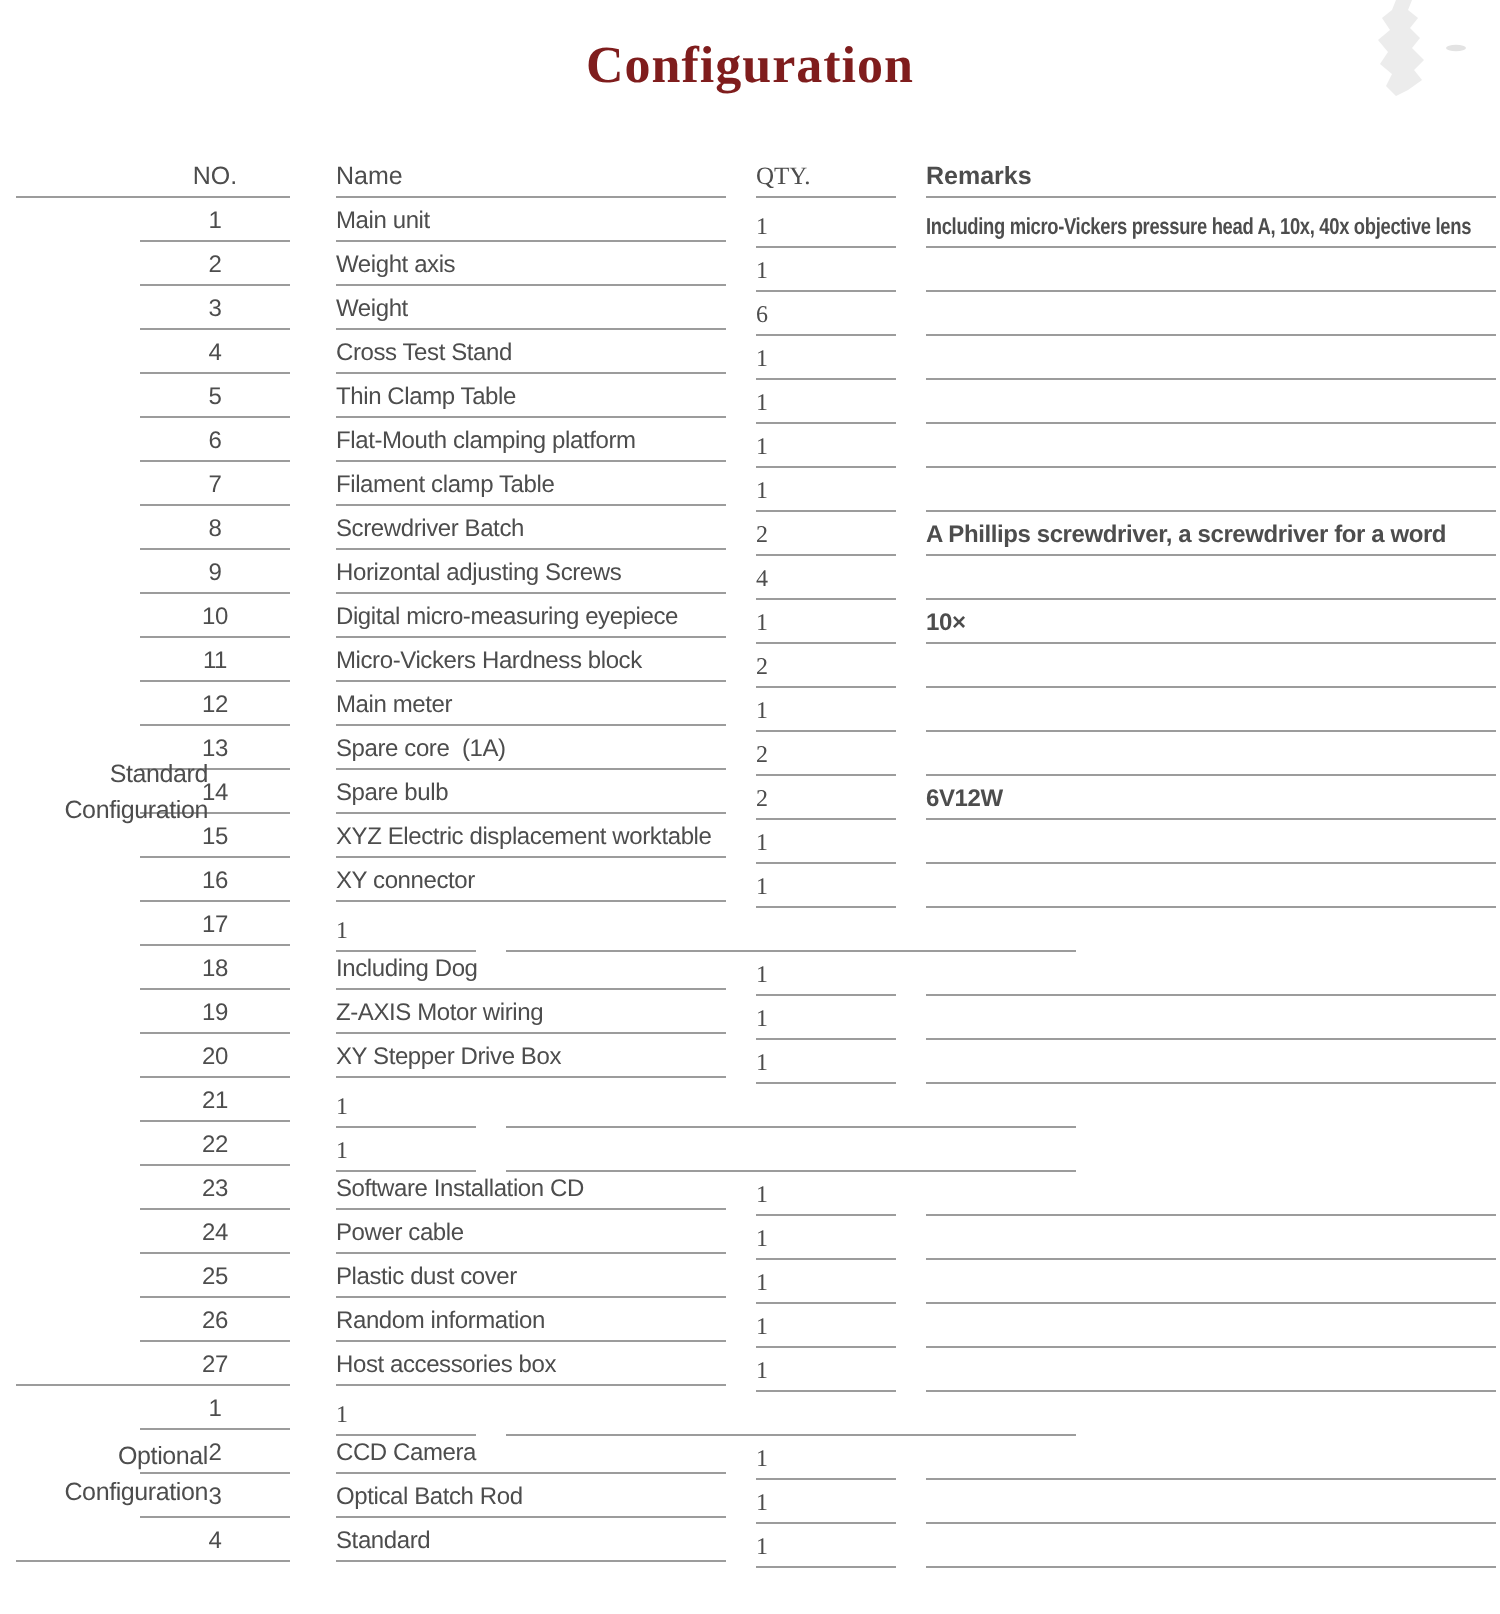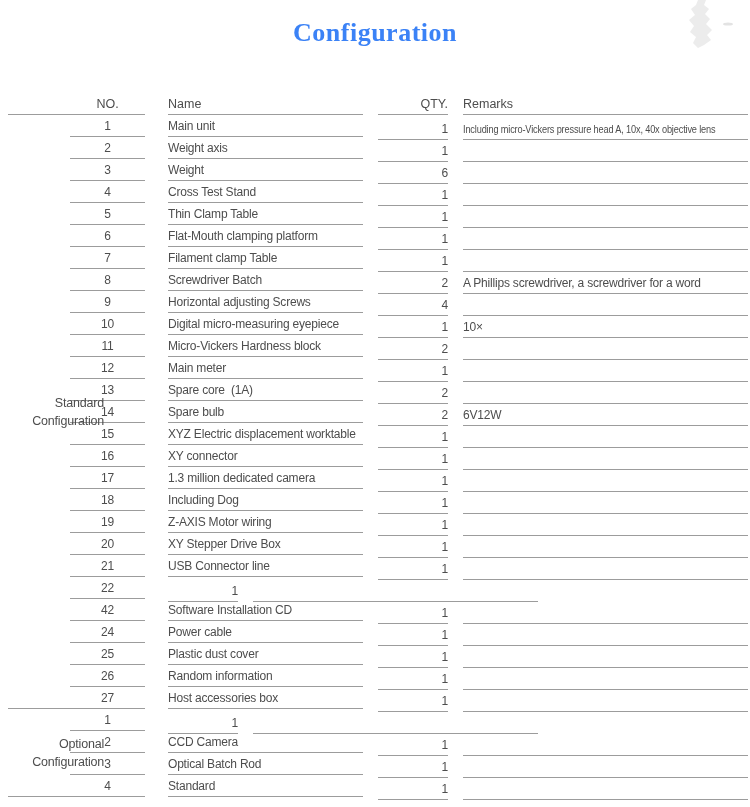--- a/index.html
+++ b/index.html
@@ -4,34 +4,34 @@
 <style>
   html,body{margin:0;padding:0;}
   body{
     width:750px;height:807px;position:relative;background:#ffffff;overflow:hidden;
     font-family:"Liberation Sans",sans-serif;
   }
   .watermark{position:absolute;top:0;right:0;width:90px;height:62px;}
   .title{
     margin:18px 0 0 0;text-align:center;
     font-family:"Liberation Serif",serif;font-weight:bold;font-size:26px;line-height:30px;
-    color:#3b82f6;letter-spacing:0.5px;
-  }
-  .cfg-table{position:relative;margin:45px 0 0 8px;width:740px;}
+    color:#7f1d1d;letter-spacing:0.5px;
+  }
+  .cfg-table{position:relative;margin:29px 0 0 8px;width:740px;}
   .trow{display:flex;height:22px;}
   .cell{
     box-sizing:border-box;height:22px;line-height:23px;
     border-bottom:1px solid #9c9c9c;
     font-size:12px;color:#4d4d4d;letter-spacing:-0.2px;white-space:pre;
   }
   .c-spacer{width:62px;border-bottom:1px solid transparent;}
   .c-no{width:75px;text-align:center;margin-right:23px;}
   .c-name{width:195px;margin-right:15px;overflow:visible;}
-  .c-qty{width:70px;text-align:right;margin-right:15px;}
-  .c-rem{width:285px;overflow:visible;}
+  .c-qty{width:70px;text-align:left;margin-right:15px;font-family:Liberation Serif, serif;}
+  .c-rem{width:285px;overflow:visible;font-weight:bold;}
   .trow.data .c-qty,.trow.data .c-rem{position:relative;top:3px;}
   .trow.header .c-spacer,.trow.section-end .c-spacer{border-bottom-color:#9c9c9c;}
   .trow.header .cell{font-size:12.5px;letter-spacing:0;}
   .condense{display:inline-block;transform:scaleX(0.8);transform-origin:0 100%;font-size:11.5px;white-space:pre;}
   .sec-label{
     position:absolute;left:4px;width:92px;
     font-size:12.5px;line-height:18px;color:#4d4d4d;letter-spacing:-0.2px;
     transform:translateY(-50%);
     text-align:right;
   }
@@ -163,21 +163,20 @@
       <div class="trow data">
         <div class="cell c-spacer"></div>
         <div class="cell c-no">16</div>
         <div class="cell c-name">XY connector</div>
         <div class="cell c-qty">1</div>
         <div class="cell c-rem"></div>
       </div>
       <div class="trow data">
         <div class="cell c-spacer"></div>
         <div class="cell c-no">17</div>
-        <div class="cell c-name">1.3 million dedicated camera</div>
         <div class="cell c-qty">1</div>
         <div class="cell c-rem"></div>
       </div>
       <div class="trow data">
         <div class="cell c-spacer"></div>
         <div class="cell c-no">18</div>
         <div class="cell c-name">Including Dog</div>
         <div class="cell c-qty">1</div>
         <div class="cell c-rem"></div>
       </div>
@@ -191,33 +190,32 @@
       <div class="trow data">
         <div class="cell c-spacer"></div>
         <div class="cell c-no">20</div>
         <div class="cell c-name">XY Stepper Drive Box</div>
         <div class="cell c-qty">1</div>
         <div class="cell c-rem"></div>
       </div>
       <div class="trow data">
         <div class="cell c-spacer"></div>
         <div class="cell c-no">21</div>
-        <div class="cell c-name">USB Connector line</div>
         <div class="cell c-qty">1</div>
         <div class="cell c-rem"></div>
       </div>
       <div class="trow data">
         <div class="cell c-spacer"></div>
         <div class="cell c-no">22</div>
         <div class="cell c-qty">1</div>
         <div class="cell c-rem"></div>
       </div>
       <div class="trow data">
         <div class="cell c-spacer"></div>
-        <div class="cell c-no">42</div>
+        <div class="cell c-no">23</div>
         <div class="cell c-name">Software Installation CD</div>
         <div class="cell c-qty">1</div>
         <div class="cell c-rem"></div>
       </div>
       <div class="trow data">
         <div class="cell c-spacer"></div>
         <div class="cell c-no">24</div>
         <div class="cell c-name">Power cable</div>
         <div class="cell c-qty">1</div>
         <div class="cell c-rem"></div>

